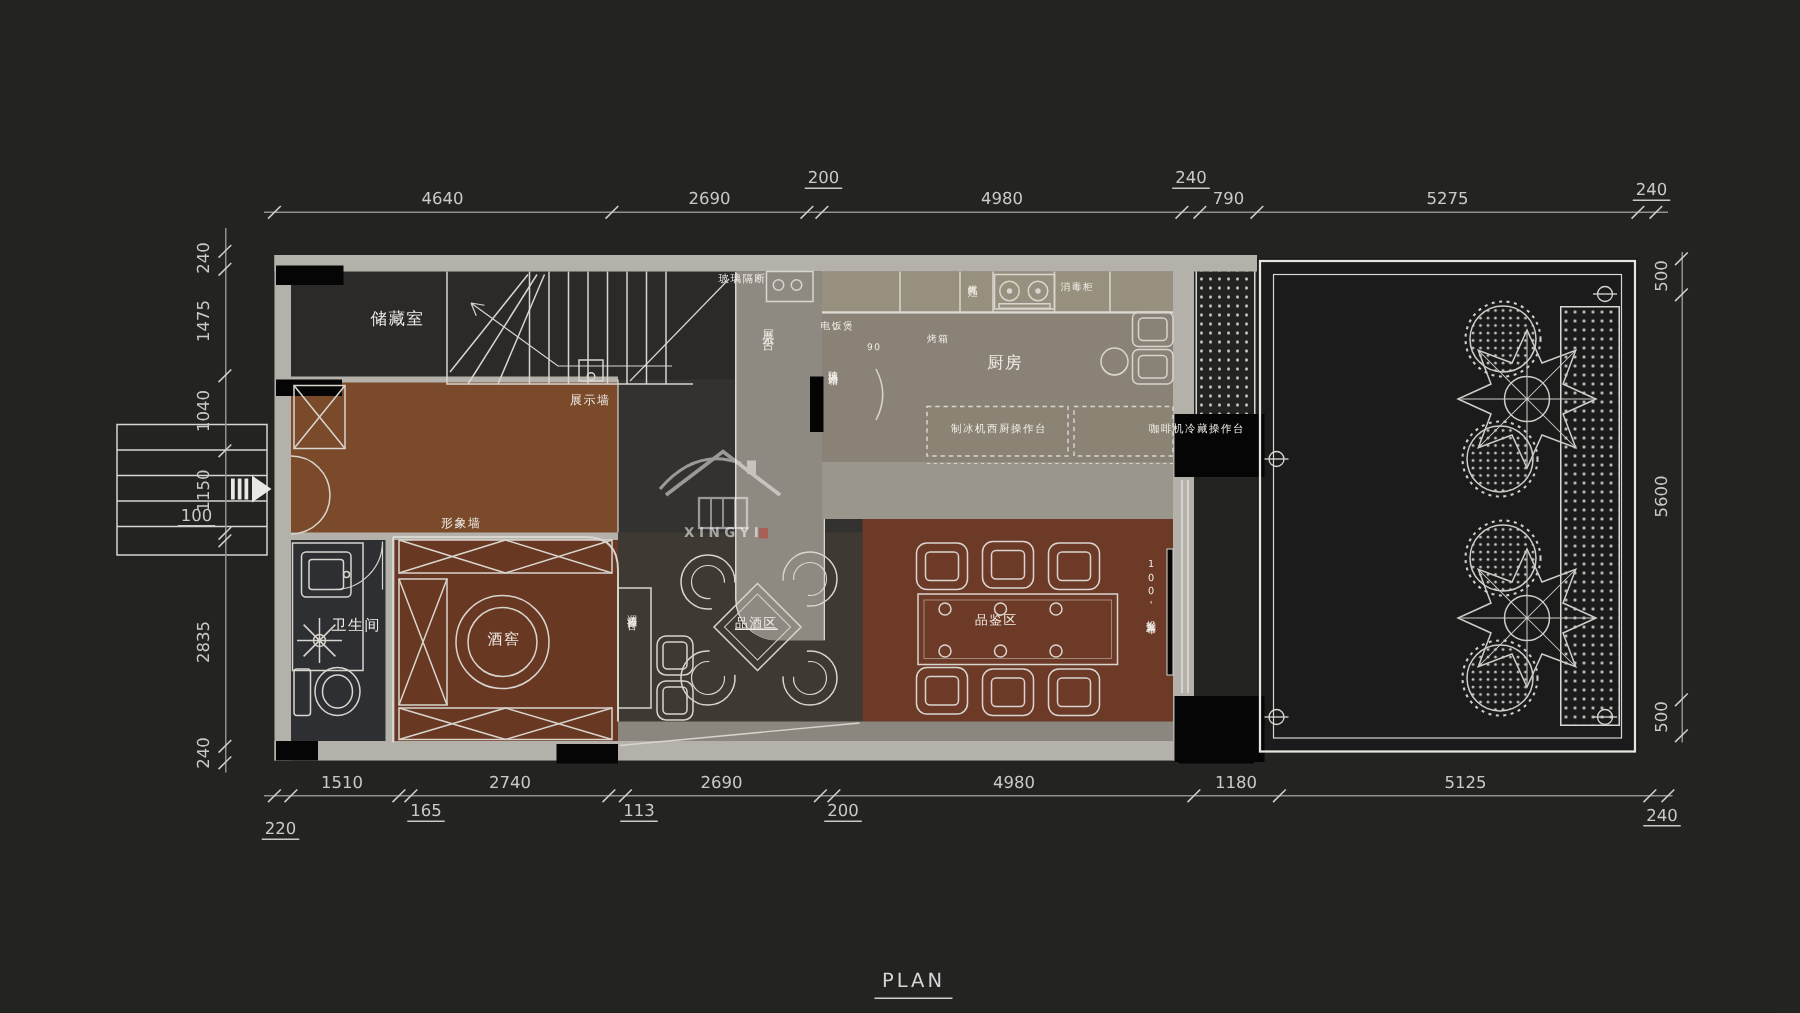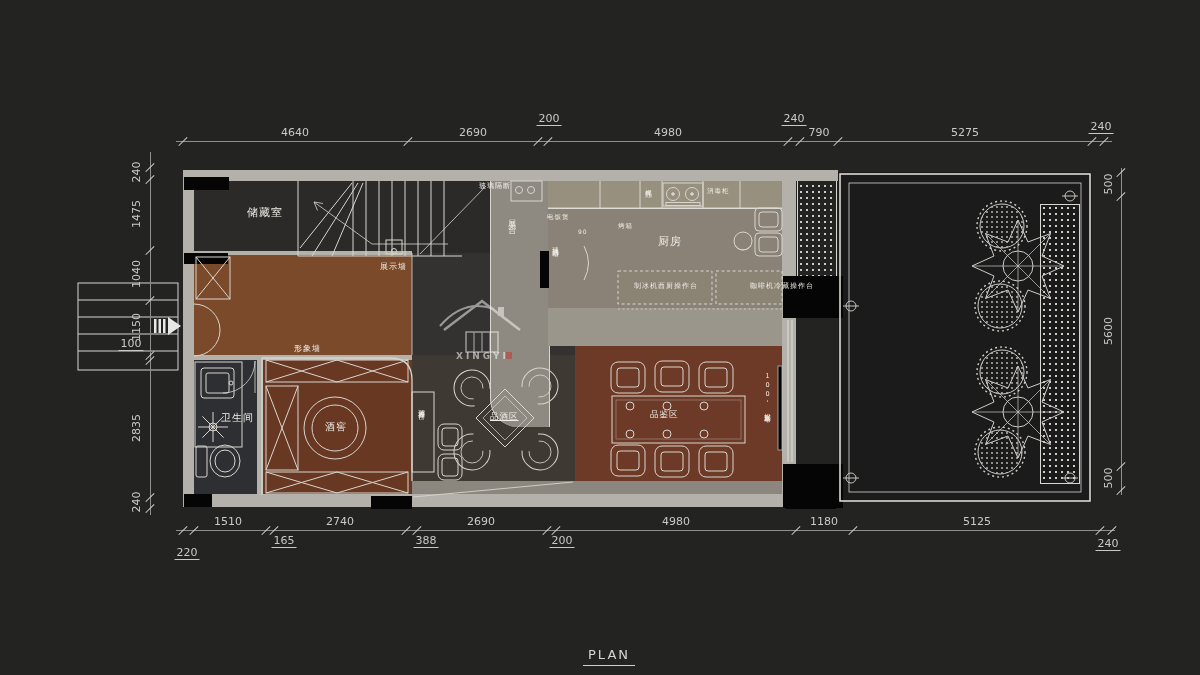--- a/index.html
+++ b/index.html
@@ -262,21 +262,21 @@
     <div class="plan-label" style="left: 380px; top: 262px; font-size: 8px; letter-spacing: 1px;">展示墙</div>
     <div class="plan-label" style="left: 294px; top: 344px; font-size: 8px; letter-spacing: 1px;">形象墙</div>
     <div class="plan-label v" style="left: 507px; top: 213px; font-size: 8px; letter-spacing: 3px;">展示台</div>
     <div class="plan-label" style="left: 447px; top: 182px; font-size: 7px; letter-spacing: 1px; margin-left: 32px;">玻璃隔断</div>
     <div class="plan-label" style="left: 547px; top: 214px; font-size: 6.5px; letter-spacing: 1px;">电饭煲</div>
     <div class="plan-label" style="left: 578px; top: 223px; font-size: 6.5px; letter-spacing: 1px; margin-left: 40px;">烤箱</div>
     <div class="plan-label v" style="left: 551px; top: 241px; font-size: 6.5px; letter-spacing: 1px;">玻璃门冰箱</div>
     <div class="plan-label v" style="left: 644px; top: 184px; font-size: 6.5px; letter-spacing: 1px;">燃气灶</div>
     <div class="plan-label" style="left: 707px; top: 188px; font-size: 6.5px; letter-spacing: 1px;">消毒柜</div>
     <div class="plan-label" style="left: 634px; top: 282px; font-size: 7px; letter-spacing: 1px;">制冰机西厨操作台</div>
-    <div class="plan-label" style="left: 708px; top: 282px; font-size: 7px; letter-spacing: 1px; padding-left: 42px;">咖啡机冷藏操作台</div>
+    <div class="plan-label" style="left: 724px; top: 282px; font-size: 7px; letter-spacing: 1px; padding-left: 42px;">咖啡机冷藏操作台</div>
     <div class="plan-label v" style="left: 417px; top: 404px; font-size: 6.5px; letter-spacing: 1px;">调酒操作台</div>
     <div class="plan-label v" style="left: 763px; top: 372px; font-size: 6.5px; letter-spacing: 1px;">100'投影幕布</div>
     <div class="plan-label" style="left: 578px; top: 229px; font-size: 6px; letter-spacing: 1px;">90</div>
     <div class="dimline" style="left: 176px; top: 141px; width: 936px; height: 1px;"></div>
     <div class="tick" style="left: 177px; top: 140.5px;"></div>
     <div class="tick" style="left: 402px; top: 140.5px;"></div>
     <div class="tick" style="left: 532px; top: 140.5px;"></div>
     <div class="tick" style="left: 542px; top: 140.5px;"></div>
     <div class="tick" style="left: 782px; top: 140.5px;"></div>
     <div class="tick" style="left: 794px; top: 140.5px;"></div>
@@ -305,21 +305,21 @@
     <div class="tick" style="left: 1094px; top: 529.5px;"></div>
     <div class="tick" style="left: 1106px; top: 529.5px;"></div>
     <div class="dim-label" style="left: 228px; top: 516px;">1510</div>
     <div class="dim-label" style="left: 340px; top: 516px;">2740</div>
     <div class="dim-label" style="left: 481px; top: 516px;">2690</div>
     <div class="dim-label" style="left: 676px; top: 516px;">4980</div>
     <div class="dim-label" style="left: 824px; top: 516px;">1180</div>
     <div class="dim-label" style="left: 977px; top: 516px;">5125</div>
     <div class="dim-label dim-sub" style="left: 187px; top: 535px; margin-top: 12px;">220</div>
     <div class="dim-label dim-sub" style="left: 284px; top: 535px;">165</div>
-    <div class="dim-label dim-sub" style="left: 426px; top: 535px;">388</div>
+    <div class="dim-label dim-sub" style="left: 426px; top: 535px;">113</div>
     <div class="dim-label dim-sub" style="left: 562px; top: 535px;">200</div>
     <div class="dim-label dim-sub" style="left: 1108px; top: 538px;">240</div>
     <div class="dimline" style="left: 150px; top: 152px; width: 1px; height: 363px;"></div>
     <div class="tick" style="left: 144px; top: 167px;"></div>
     <div class="tick" style="left: 144px; top: 179px;"></div>
     <div class="tick" style="left: 144px; top: 250px;"></div>
     <div class="tick" style="left: 144px; top: 300px;"></div>
     <div class="tick" style="left: 144px; top: 355px;"></div>
     <div class="tick" style="left: 144px; top: 360px;"></div>
     <div class="tick" style="left: 144px; top: 497px;"></div>

